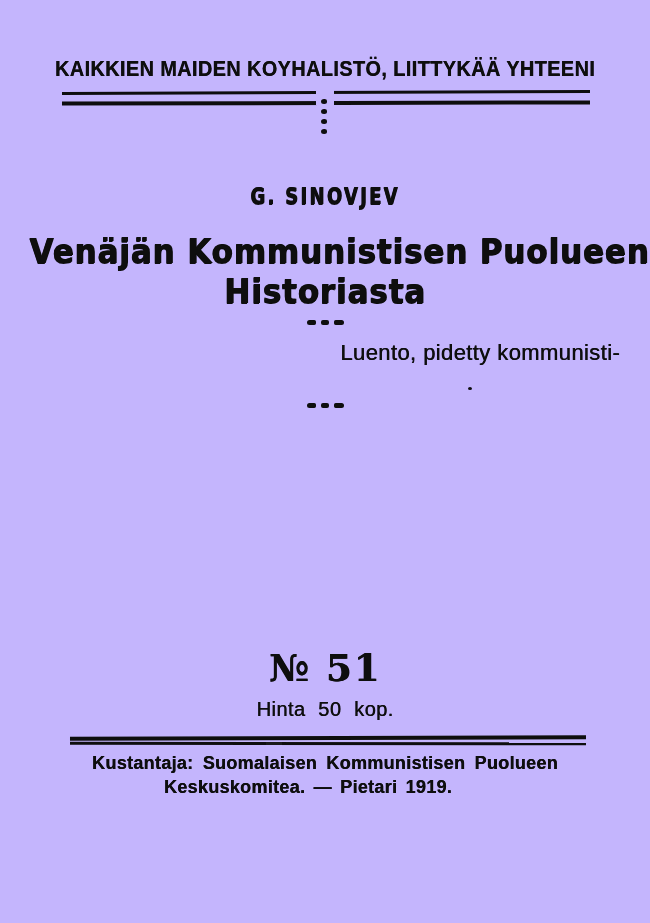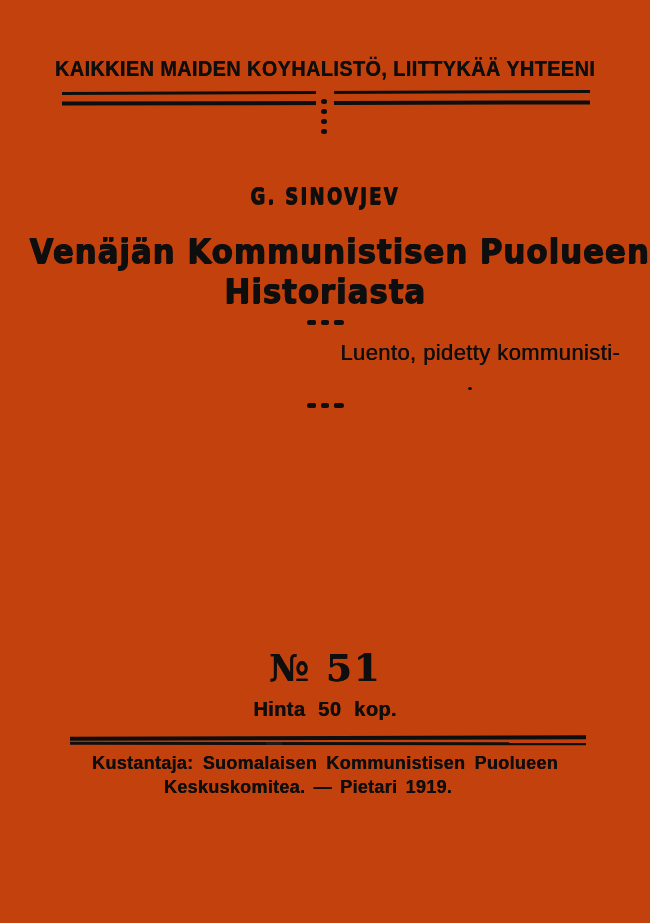--- a/index.html
+++ b/index.html
@@ -1,18 +1,18 @@
 <!DOCTYPE html>
 <html><head>
 <meta charset="utf-8">
 <style>
   html,body { margin:0; padding:0; background:#ffffff; }
   .page {
     position:relative; width:650px; height:923px;
-    background:#c2410c; color:#0e0e0e; overflow:hidden;
+    background:#c4b5fd; color:#0e0e0e; overflow:hidden;
     font-family:"Liberation Sans", sans-serif;
   }
   .center-line { position:absolute; left:0; width:100%; text-align:center; white-space:nowrap; }
 
   
   .motto {
     top:56px; font-size:22px; font-weight:bold; letter-spacing:0.5px;
     transform:scaleX(0.90); transform-origin:50% 50%;
     text-shadow:0.4px 0 0 currentColor;
   }
@@ -61,21 +61,21 @@
   .stray-dot { position:absolute; left:468px; top:387px; width:4px; height:3px; background:#0e0e0e; border-radius:50%; }
 
   
   .issue {
     top:646px; font-size:37px; font-weight:bold; letter-spacing:2px;
     font-family:"DejaVu Serif", serif;
     text-shadow:0.6px 0 0 currentColor;
   }
 
   
-  .price { top:698px; font-size:20px; font-weight:bold; word-spacing:7px; letter-spacing:0.4px; text-shadow:0.5px 0 0 currentColor; }
+  .price { top:698px; font-size:20px; font-weight:normal; word-spacing:7px; letter-spacing:0.4px; text-shadow:0.5px 0 0 currentColor; }
 
   
   .brule { position:absolute; left:70px; width:516px; background:#0e0e0e; }
   .brule-1 { top:736px; height:4px; transform:rotate(-0.18deg); }
   .brule-2 { top:742px; height:3px; transform:rotate(0.08deg);
     background:linear-gradient(to right,#0e0e0e 0 38%,#1a1a1a 38% 41%,#0e0e0e 41% 100%); }
 
   
   .imprint { position:absolute; top:751px; left:0; width:100%; text-align:center;
     font-size:18px; font-weight:bold; line-height:24px; letter-spacing:0.3px;

